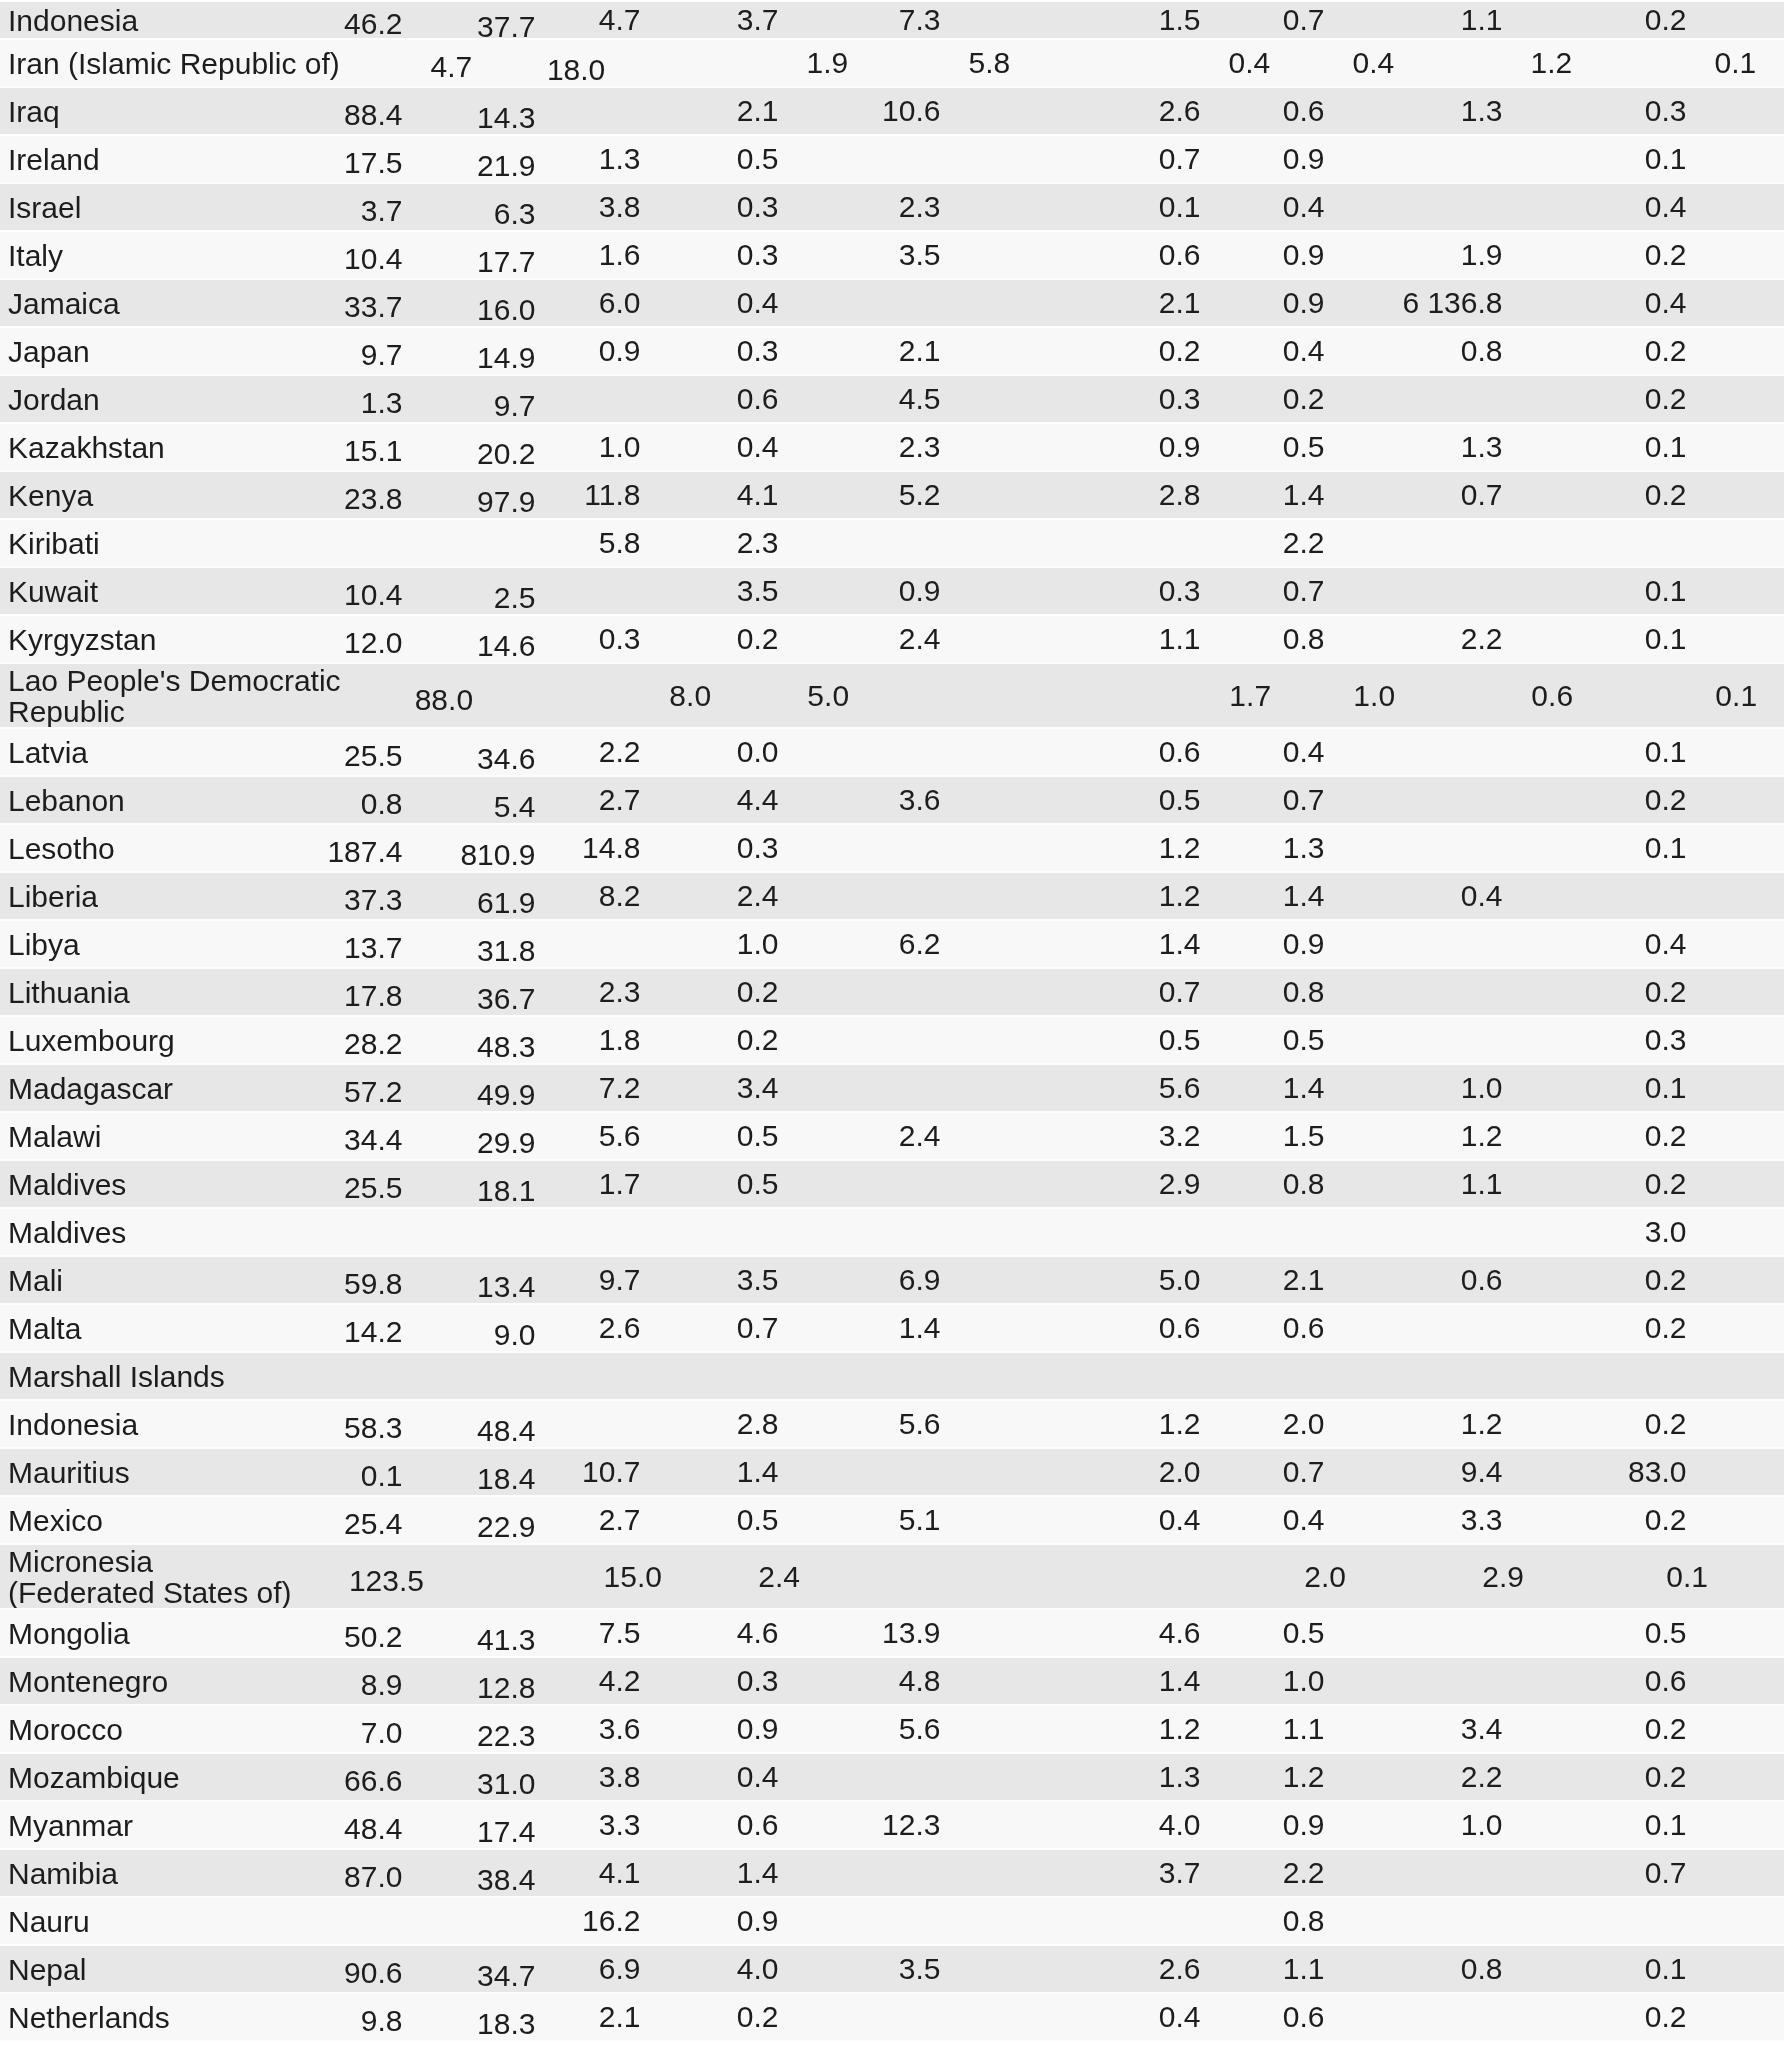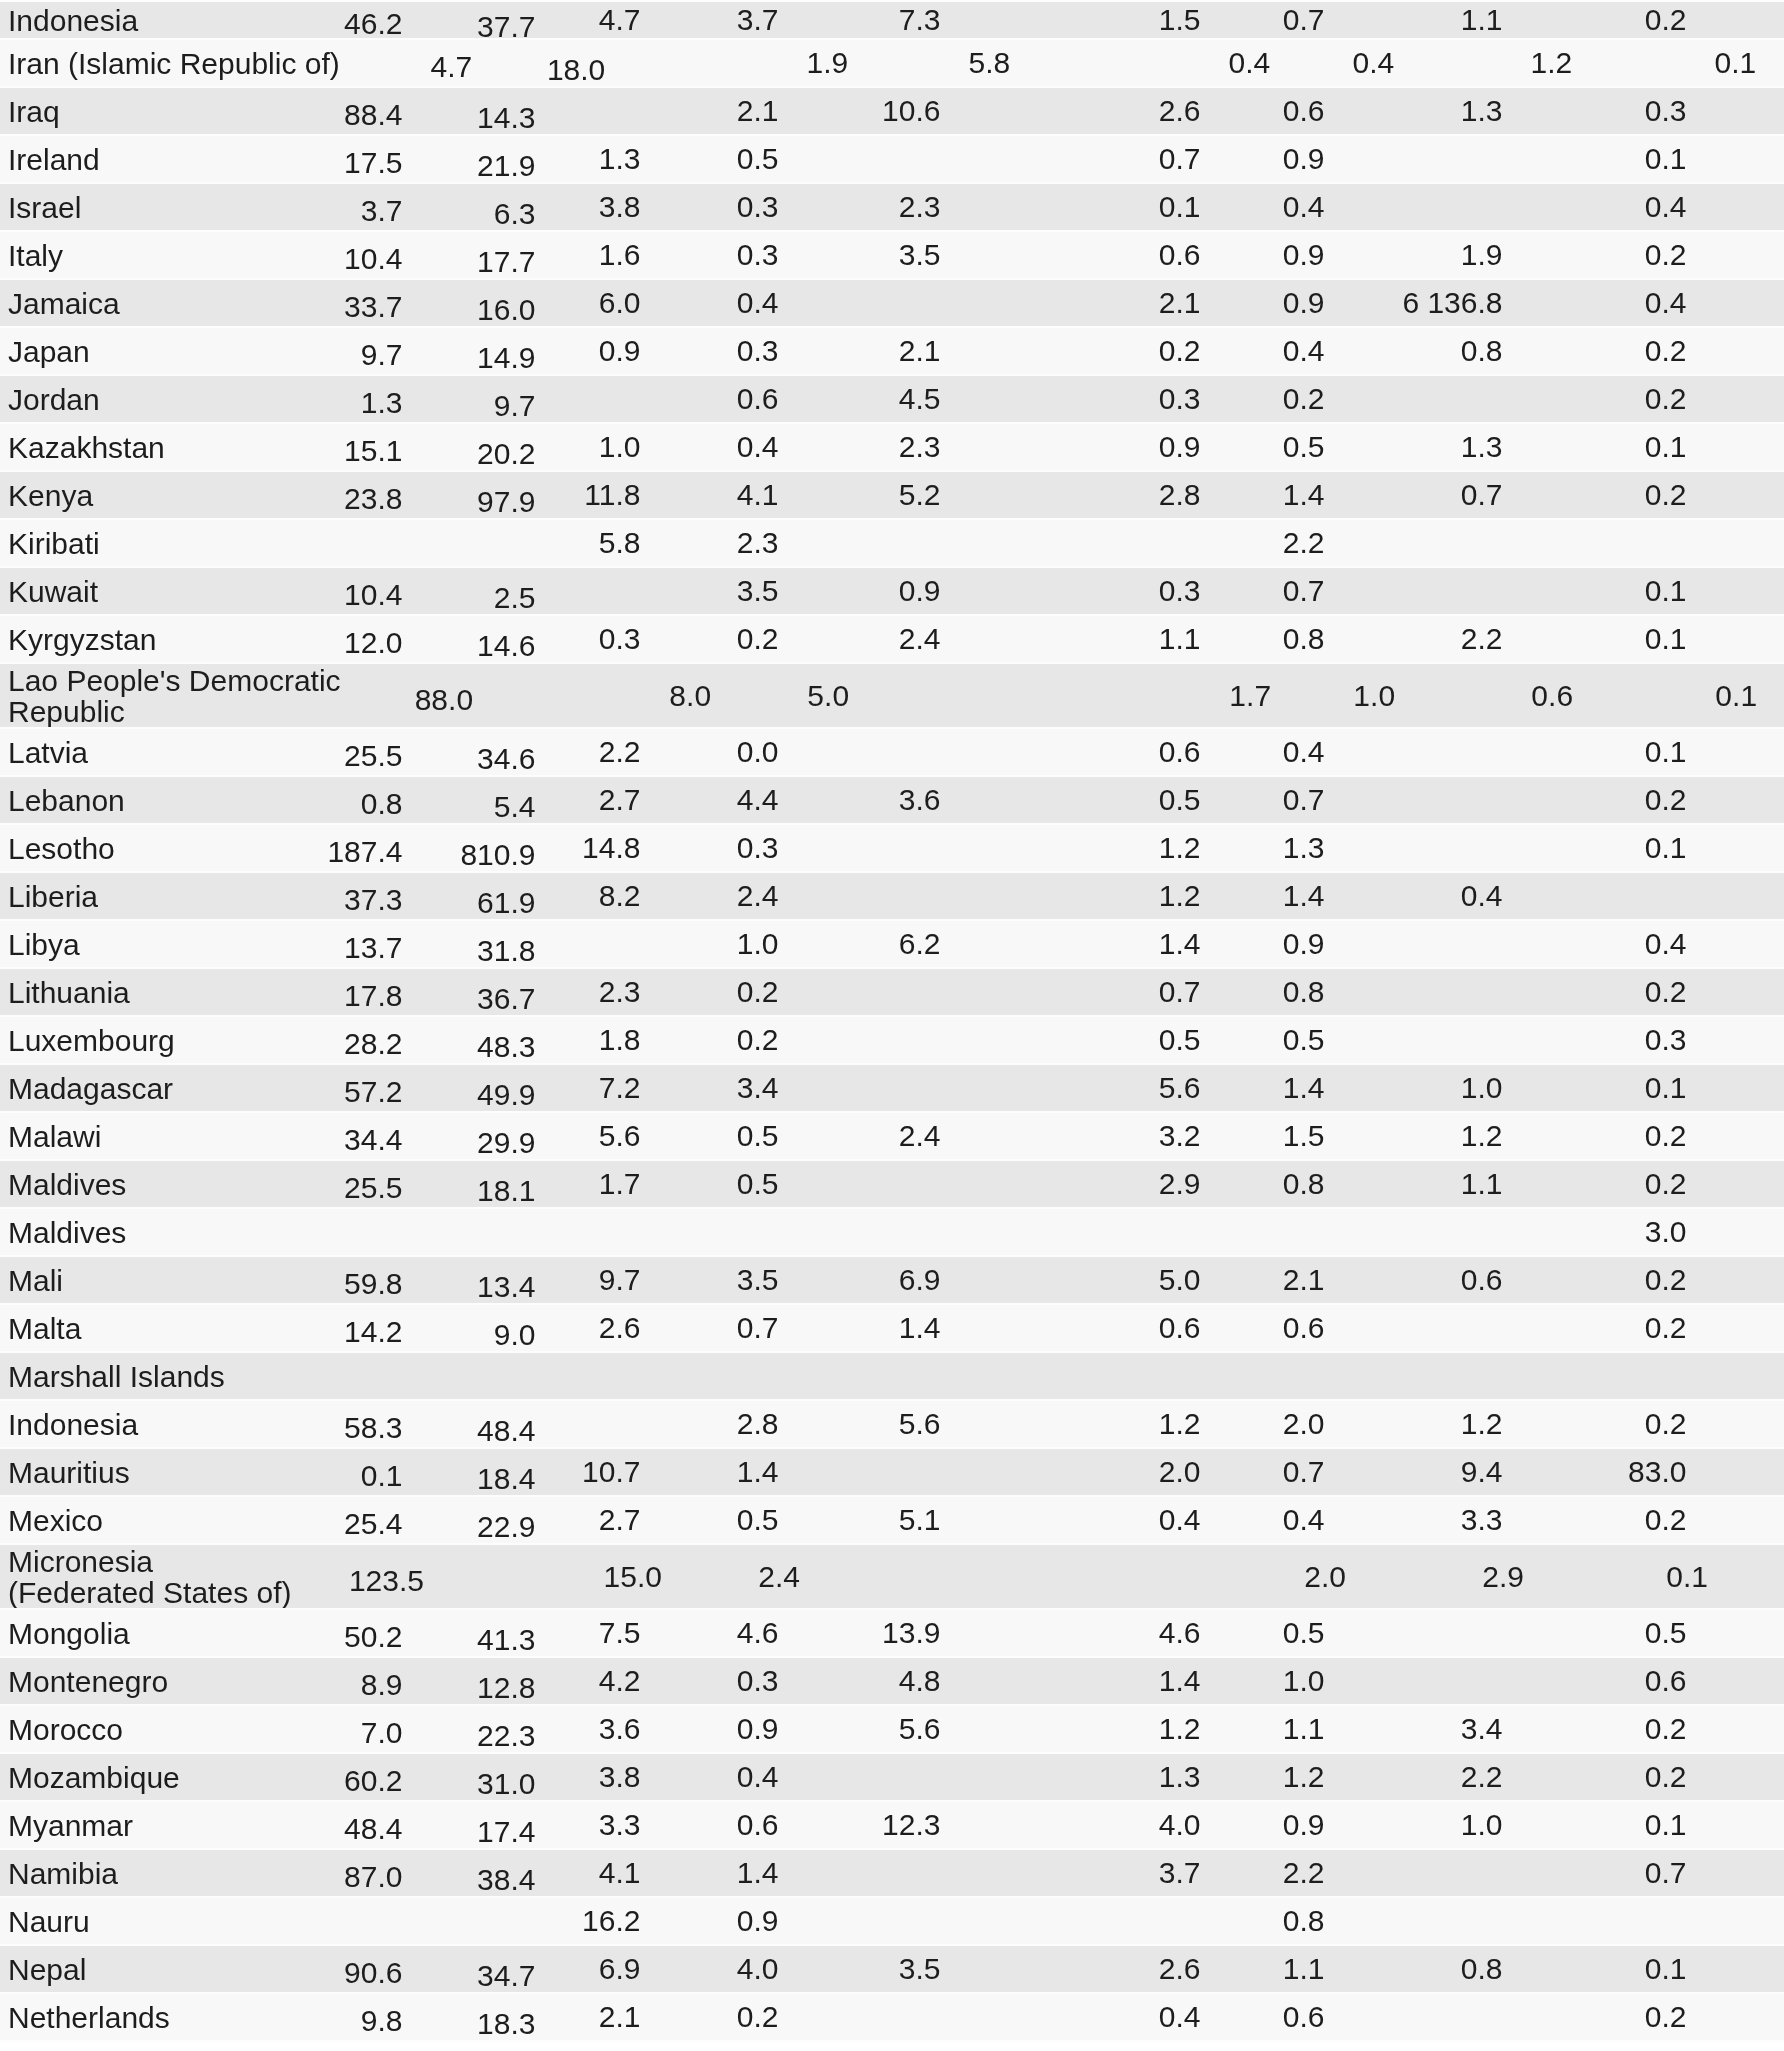--- a/index.html
+++ b/index.html
@@ -526,21 +526,21 @@
     <div class="cell num c4">0.9</div>
     <div class="cell num c5">5.6</div>
     <div class="cell num c6">1.2</div>
     <div class="cell num c7">1.1</div>
     <div class="cell num c8">3.4</div>
     <div class="cell num c9">0.2</div>
     <div class="cell filler"></div>
   </div>
     <div class="row dark">
     <div class="cell country">Mozambique</div>
-    <div class="cell num c1">60.2</div>
+    <div class="cell num c1">66.6</div>
     <div class="cell num c2">31.0</div>
     <div class="cell num c3">3.8</div>
     <div class="cell num c4">0.4</div>
     <div class="cell num c5"></div>
     <div class="cell num c6">1.3</div>
     <div class="cell num c7">1.2</div>
     <div class="cell num c8">2.2</div>
     <div class="cell num c9">0.2</div>
     <div class="cell filler"></div>
   </div>

